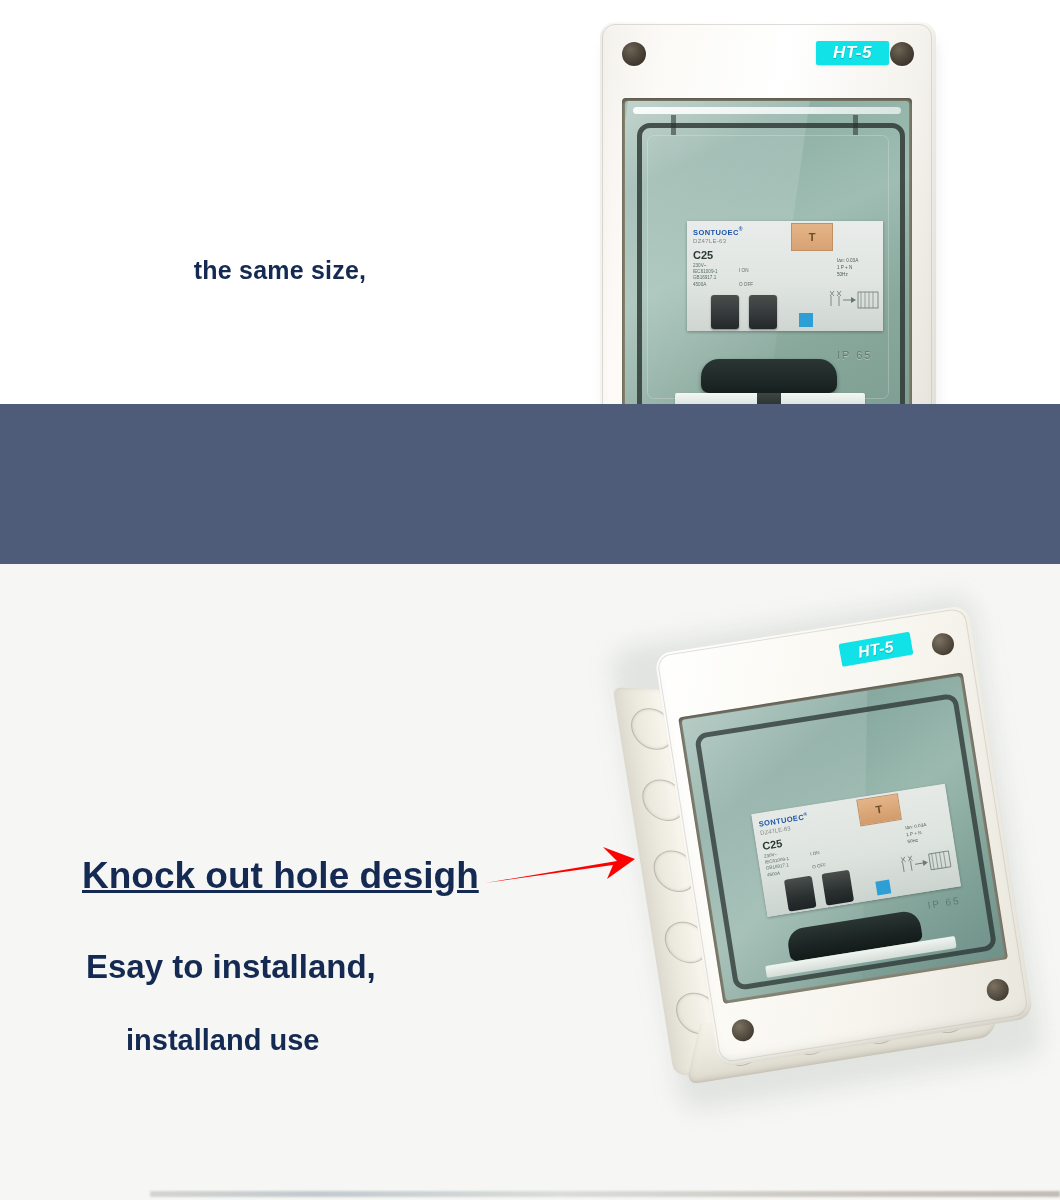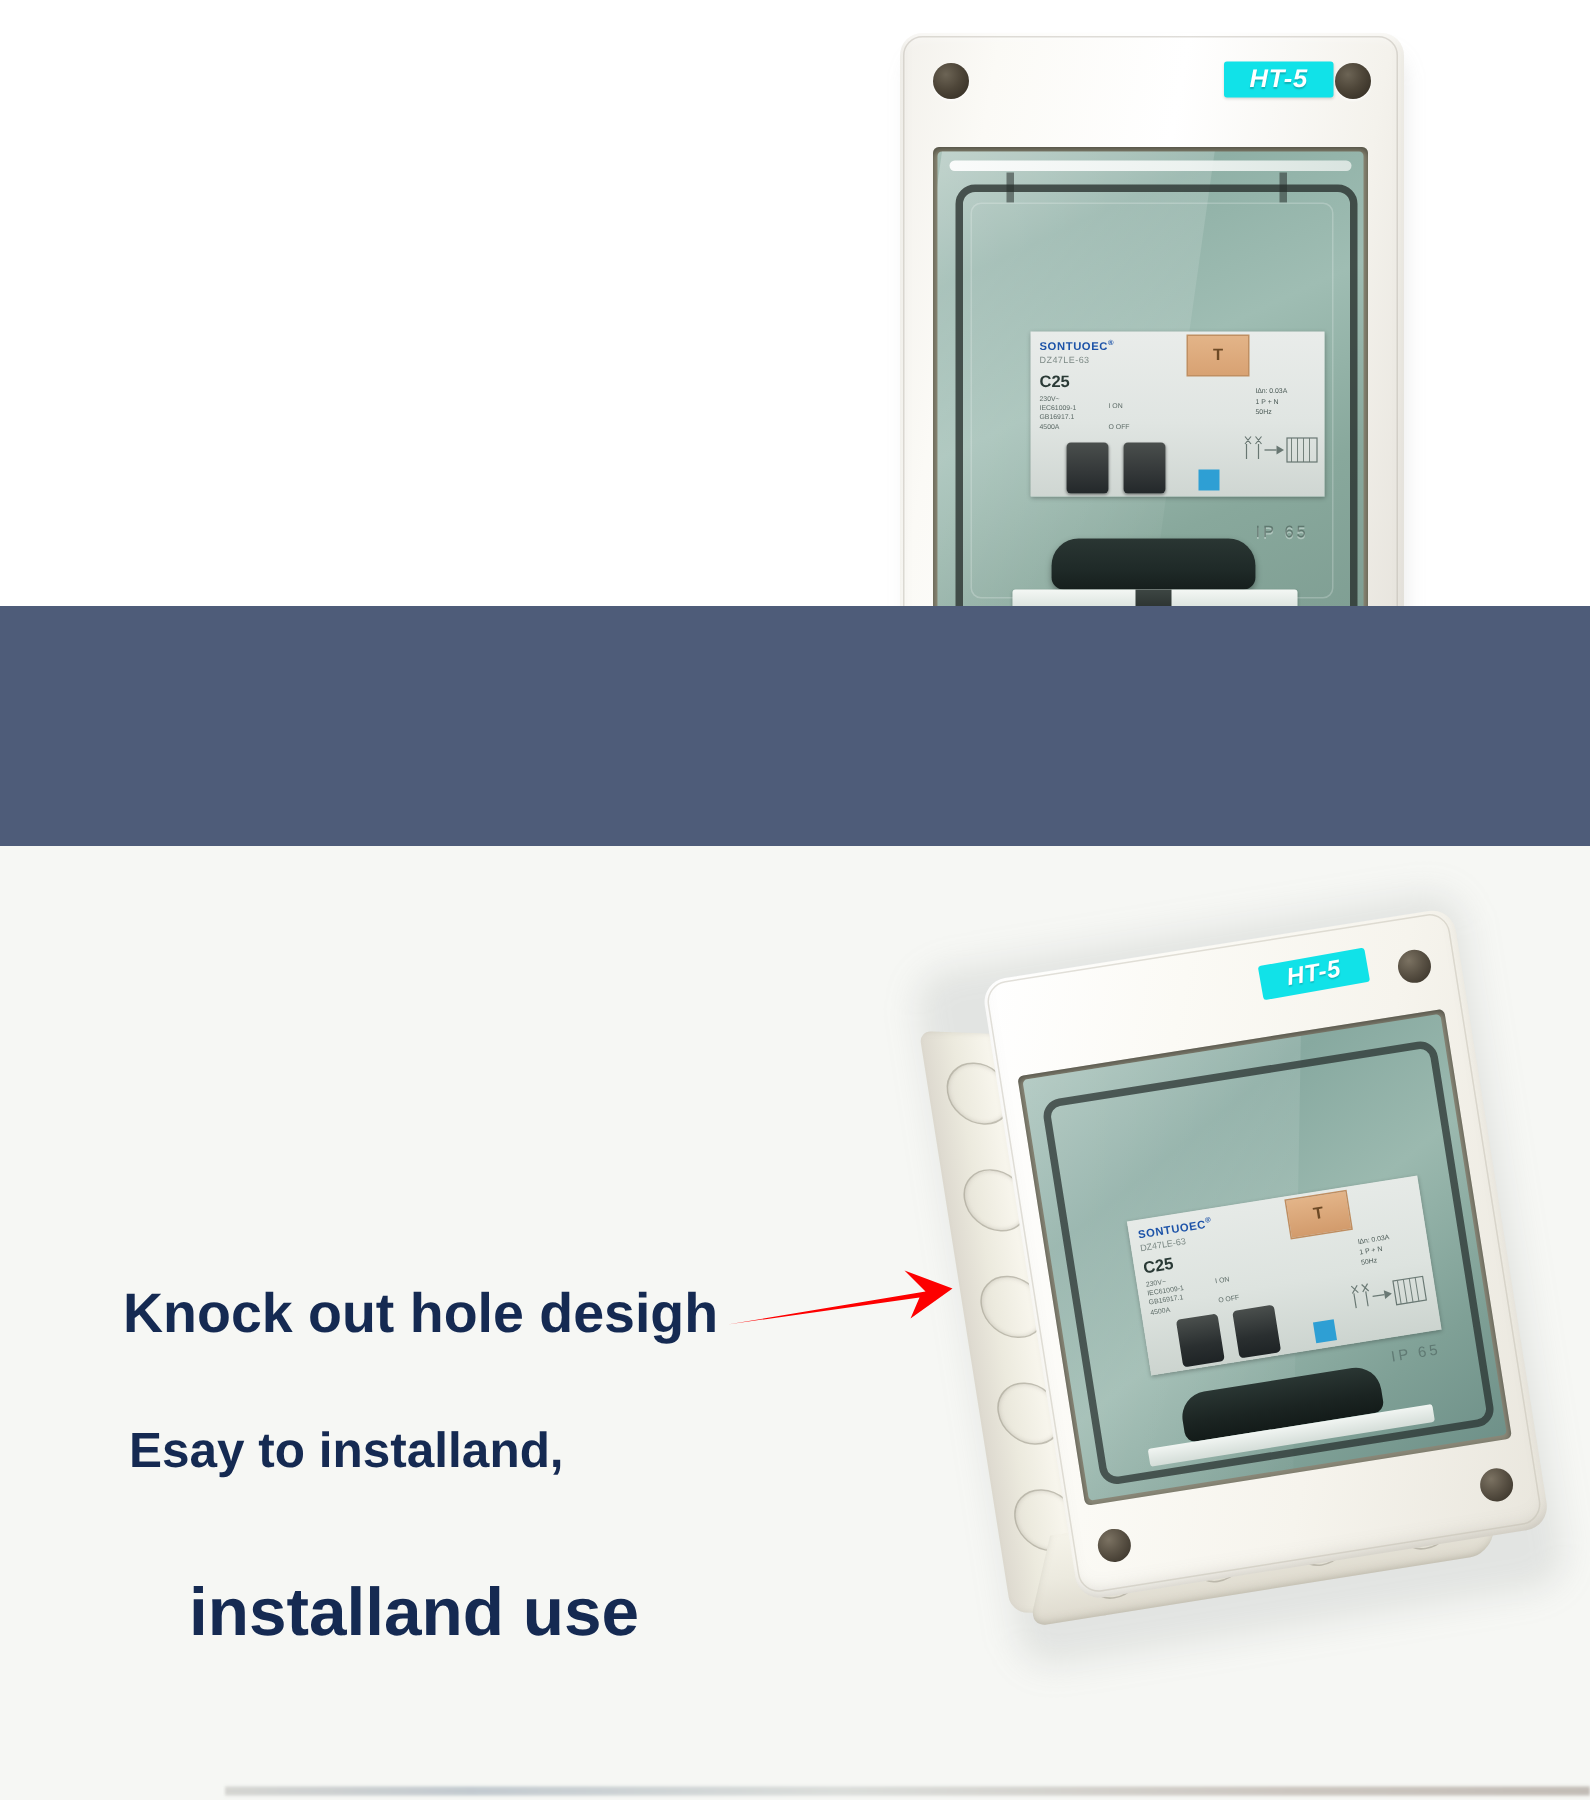--- a/index.html
+++ b/index.html
@@ -20,23 +20,23 @@
     filter:blur(1px);opacity:.85;}
 
   
   .copy-top{position:absolute;left:0;top:250px;width:560px;color:#152a52;
     font-weight:bold;font-size:25px;line-height:40px;text-align:center;letter-spacing:.2px;}
   .copy-top .l1{display:block;}
   .copy-top .l2{display:block;}
   .copy-top .l3{display:block;}
 
   .copy-bottom{position:absolute;left:0;top:855px;width:600px;color:#152a52;font-weight:bold;}
-  .copy-bottom .b1{position:absolute;left:82px;top:0;font-size:37px;white-space:nowrap;}
+  .copy-bottom .b1{position:absolute;left:82px;top:0;font-size:37px;white-space:nowrap;text-decoration:underline;}
   .copy-bottom .b2{position:absolute;left:86px;top:93px;font-size:33px;white-space:nowrap;}
-  .copy-bottom .b3{position:absolute;left:126px;top:194px;font-size:45px;white-space:nowrap;}
+  .copy-bottom .b3{position:absolute;left:126px;top:169px;font-size:29px;white-space:nowrap;}
 
   
   .arrow{position:absolute;left:485px;top:835px;width:165px;height:60px;}
 
   
   .p1{position:absolute;left:600px;top:22px;width:340px;height:490px;}
   .p1 .shadow{position:absolute;left:6px;top:14px;width:330px;height:470px;border-radius:16px;
     background:rgba(120,125,130,.18);filter:blur(7px);}
   .p1 .shell{position:absolute;left:0;top:0;width:336px;height:478px;border-radius:15px;
     background:linear-gradient(100deg,#f3f1ec 0%,#fbfaf6 16%,#ffffff 46%,#f4f2ec 78%,#e4e1da 100%);
@@ -248,20 +248,21 @@
 
         <div class="handle"></div>
         <div class="latch"></div>
         <div class="latch-c"></div>
         <div class="ip65">IP 65</div>
       </div>
     </div>
   </div>
 
   <div class="copy-top">
+    <span class="l2">the same size,</span>
   </div>
 
   <div class="band"></div>
 
   <div class="panel-bottom"></div>
   <div class="panel-foot"></div>
   <div class="foot-edge"></div>
 
   <div class="p2">
     <div class="shadow"></div>

